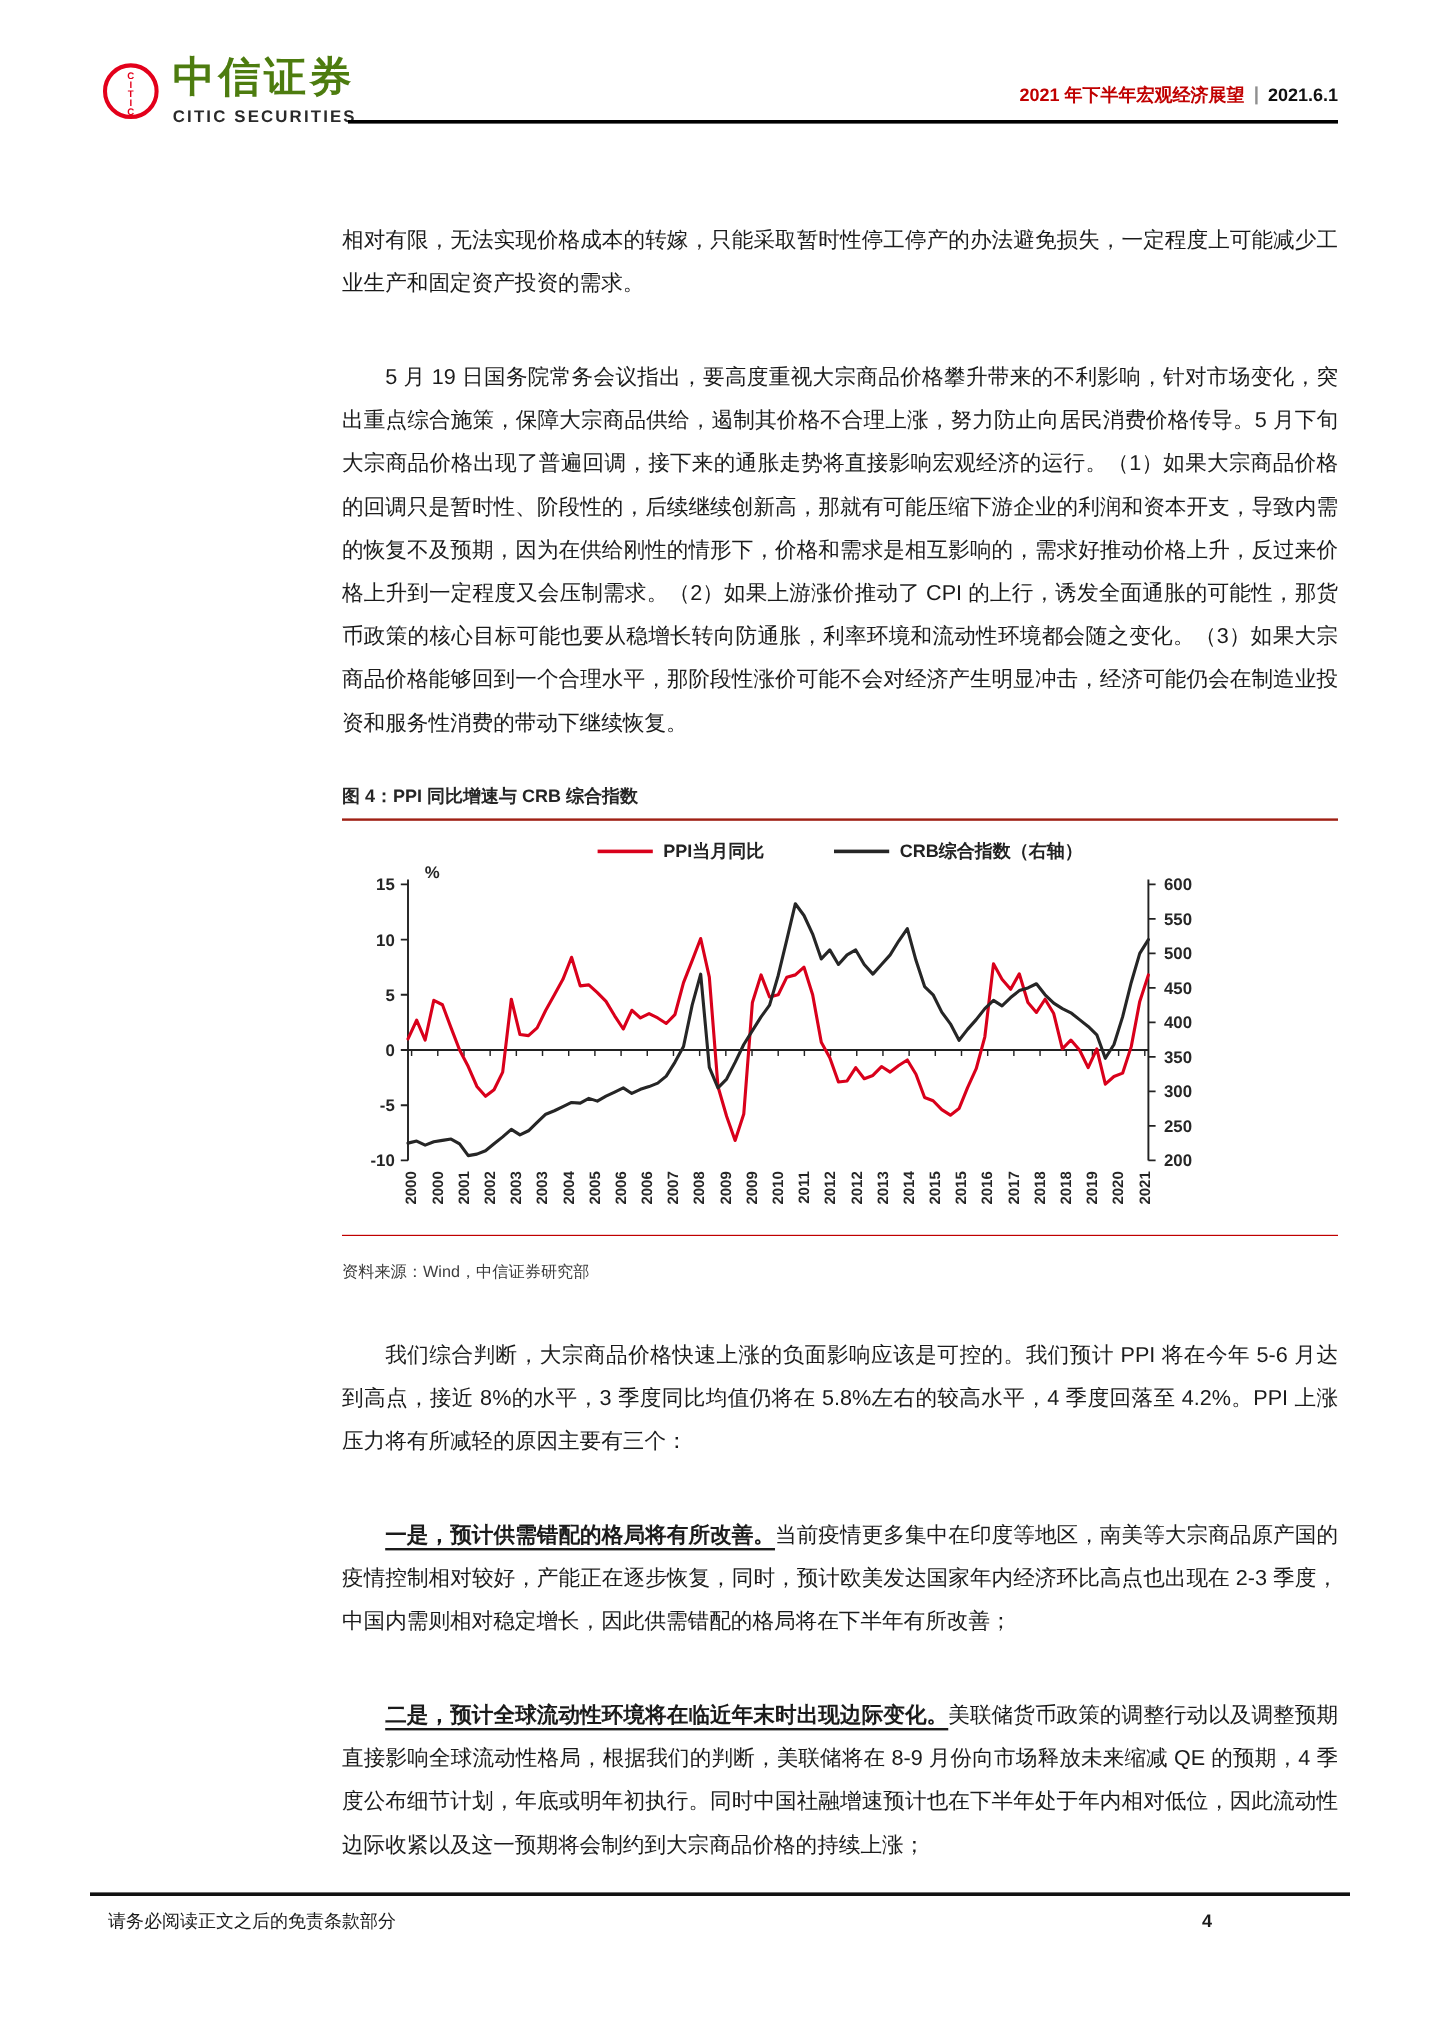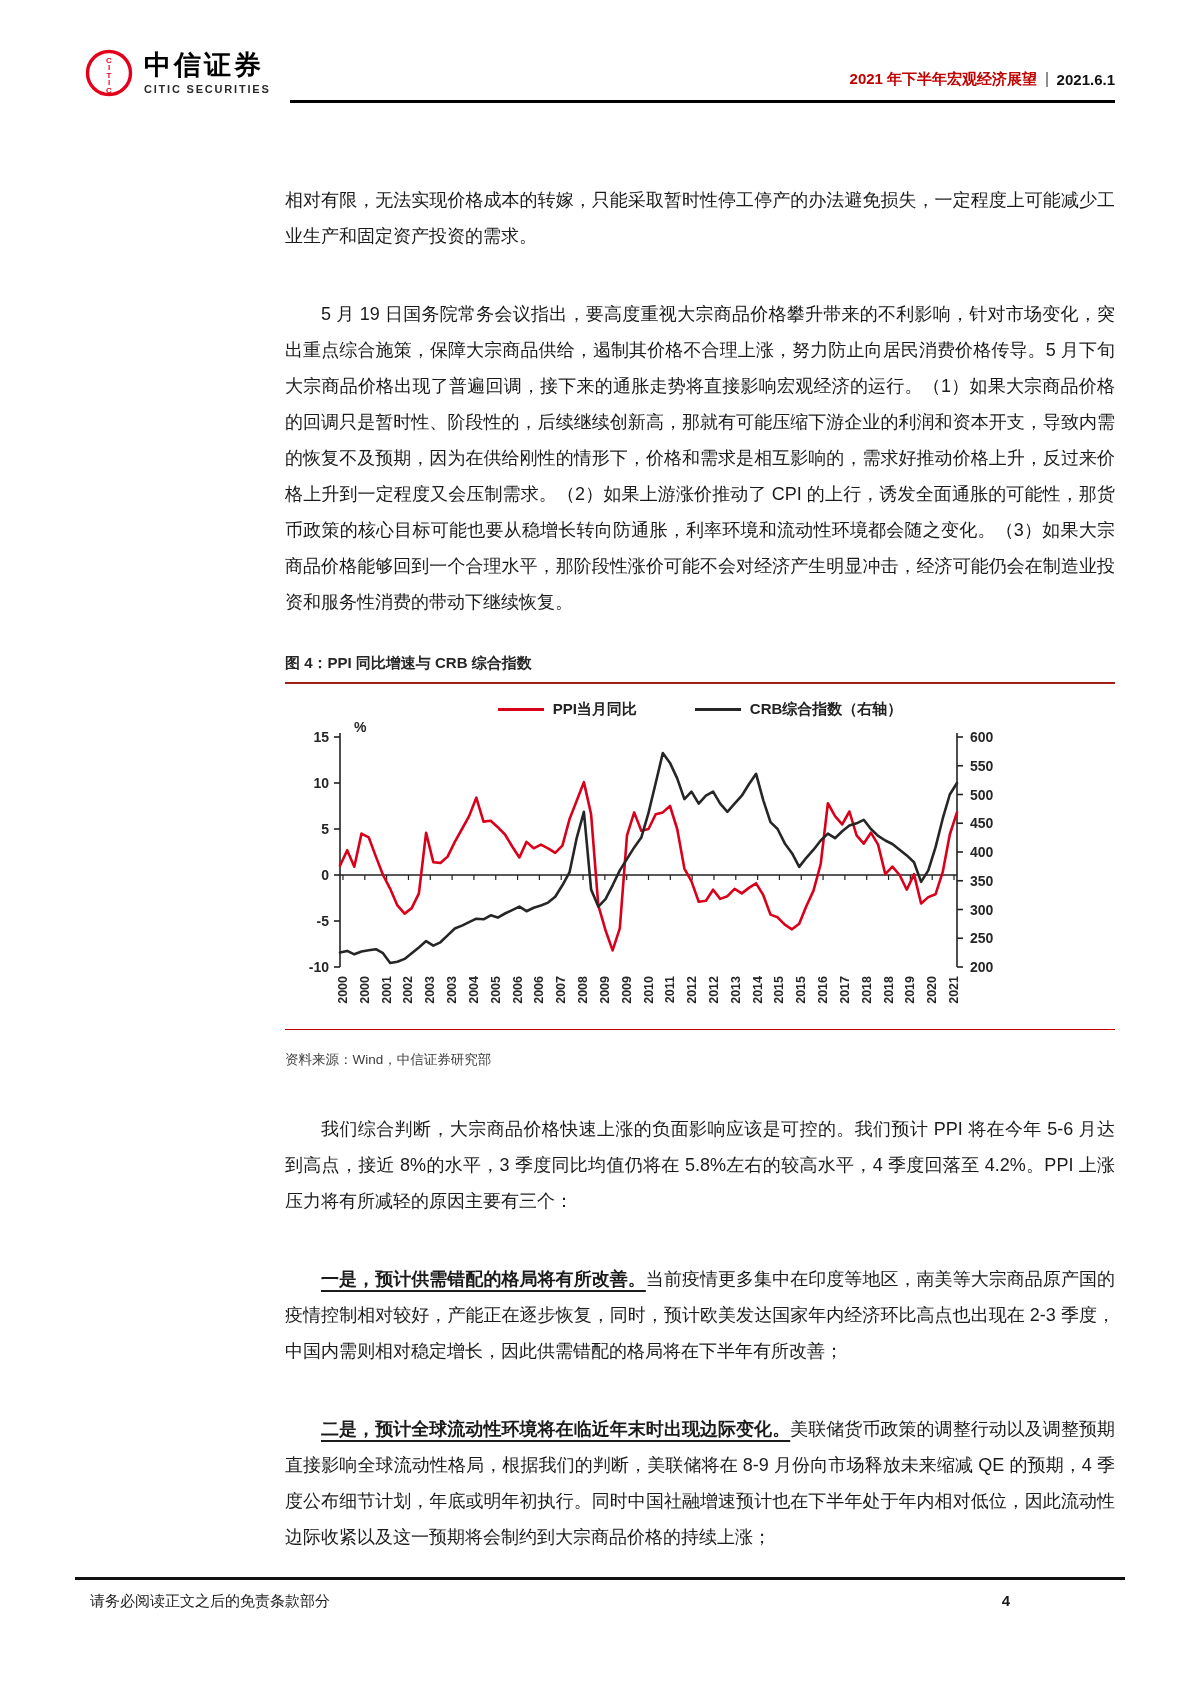--- a/index.html
+++ b/index.html
@@ -4,22 +4,22 @@
 <style>
   * { margin:0; padding:0; box-sizing:border-box; }
   body { background:#ffffff; }
   .page {
     position:relative; width:1200px; height:1698px; background:#fff;
     font-family:"Liberation Sans","DejaVu Sans",sans-serif; color:#1a1a1a; overflow:hidden;
   }
   
   .logo { position:absolute; left:84px; top:48px; display:flex; align-items:center; gap:10px; }
   .logo-text { display:flex; flex-direction:column; }
-  .logo-cn { font-size:27px; font-weight:700; color:#000000; letter-spacing:3px; line-height:1.1; }
-  .logo-en { font-size:11px; font-weight:700; color:#2a2a2a; letter-spacing:1.8px; margin-top:2px; }
+  .logo-cn { font-size:35px; font-weight:700; color:#4d7c0f; letter-spacing:3px; line-height:1.1;font-family:Liberation Mono, monospace; }
+  .logo-en { font-size:14px; font-weight:700; color:#2a2a2a; letter-spacing:1.8px; margin-top:2px; }
   .header-right { position:absolute; right:85px; top:70px; display:flex; align-items:center; gap:9px; font-size:15px; font-weight:700; }
   .report-title { color:#C00000; }
   .title-sep { width:1.5px; height:15px; background:#8f8f8f; }
   .report-date { color:#111; }
   .header-rule { position:absolute; left:290px; right:85px; top:100px; height:3px; background:#000; }
   
   .content { position:absolute; left:285px; top:140px; width:830px; }
   p.body { font-size:18px; line-height:2.0; text-align:justify; color:#1b1b1b; margin-bottom:16px;margin-top:42px; }
   p.indent { text-indent:2em; }
   .lead { font-weight:700; text-decoration:underline; text-underline-offset:5px; text-decoration-thickness:1.5px; }

